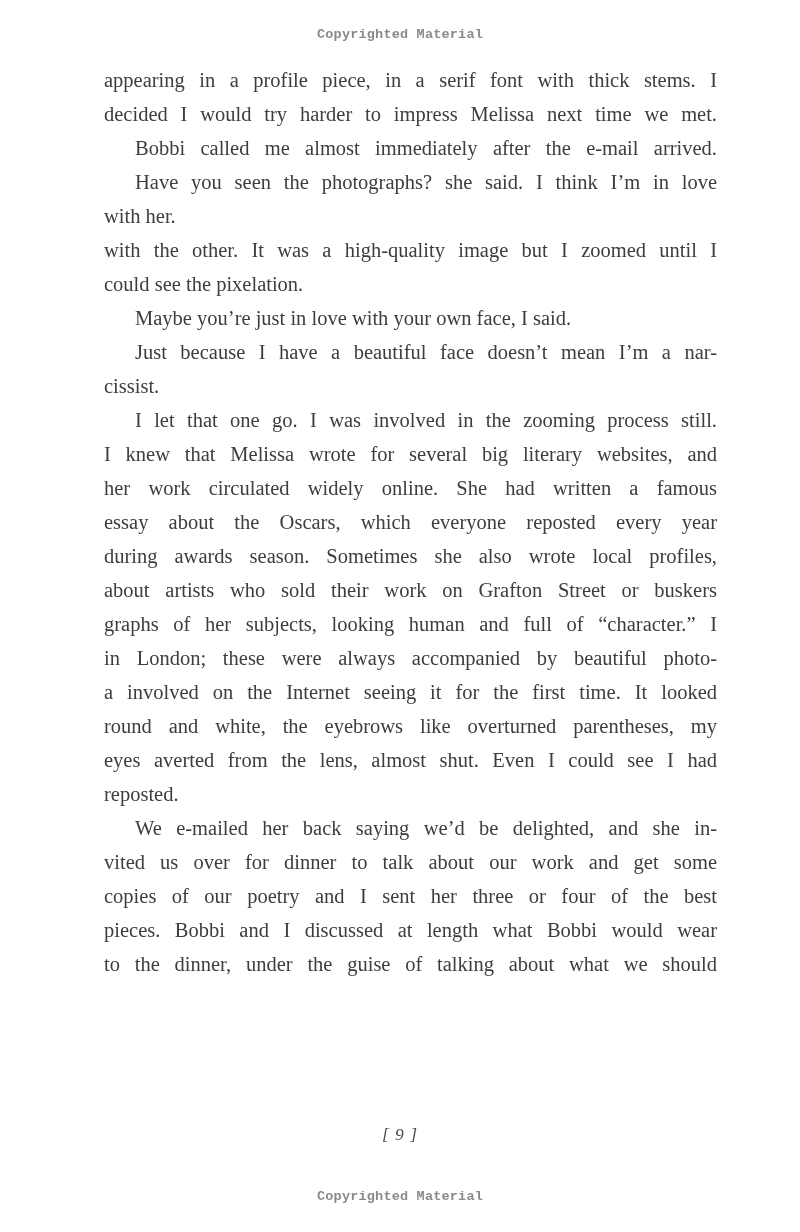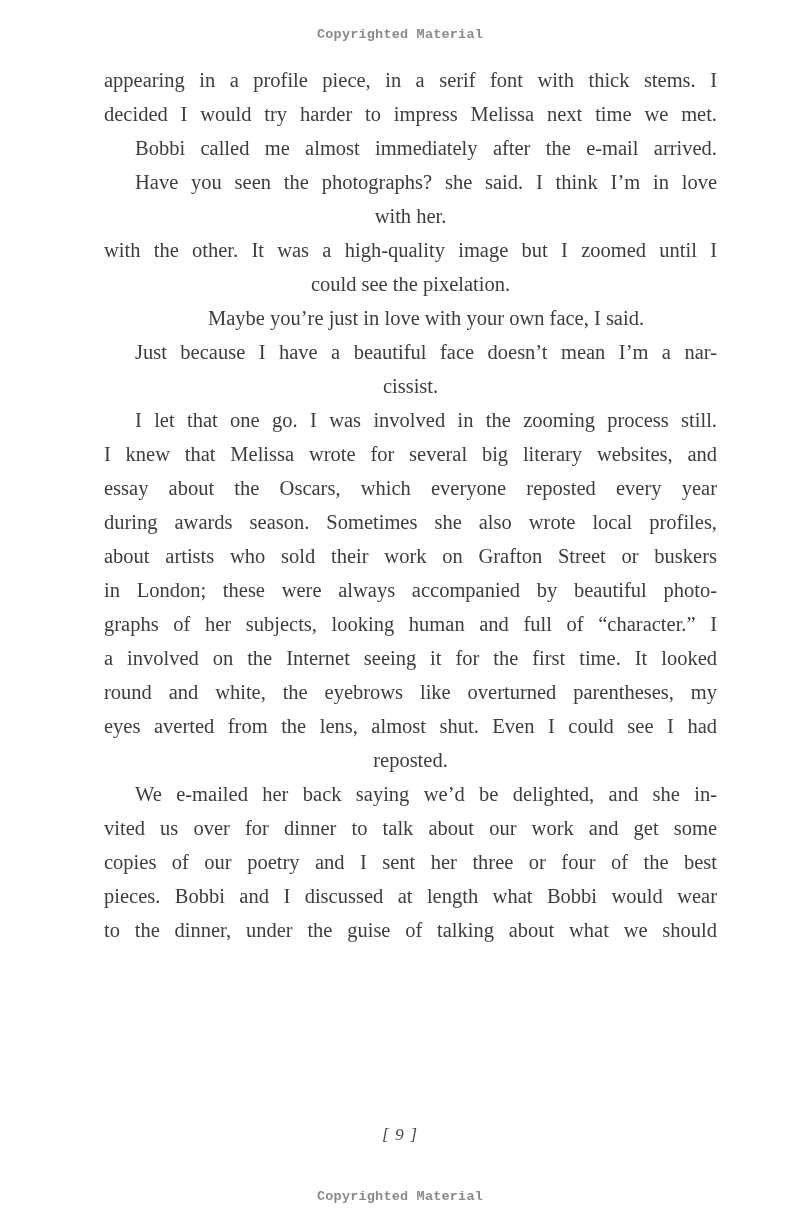--- a/index.html
+++ b/index.html
@@ -31,21 +31,21 @@
     left:104px;top:63px;
     width:613px;
     font-family:"Liberation Serif",serif;
     font-size:20.5px;
     color:var(--text-color);
   }
   .line{
     line-height:34px;
     height:34px;
     white-space:normal;
-    text-align:center;
+    text-align:left;
   }
   .line.justify{
     text-align:justify;
     text-align-last:justify;
   }
   .line.indent{
     text-indent:31px;
   }
   .page-number{
     position:absolute;left:0;top:1124px;width:800px;
@@ -71,25 +71,26 @@
       <div class="line justify indent">Bobbi called me almost immediately after the e-mail arrived.</div>
       <div class="line justify indent">Have you seen the photographs? she said. I think I’m in love</div>
       <div class="line">with her.</div>
       <div class="line justify">with the other. It was a high-quality image but I zoomed until I</div>
       <div class="line">could see the pixelation.</div>
       <div class="line indent">Maybe you’re just in love with your own face, I said.</div>
       <div class="line justify indent">Just because I have a beautiful face doesn’t mean I’m a nar-</div>
       <div class="line">cissist.</div>
       <div class="line justify indent">I let that one go. I was involved in the zooming process still.</div>
       <div class="line justify">I knew that Melissa wrote for several big literary websites, and</div>
+      <div class="line justify">her work circulated widely online. She had written a famous</div>
       <div class="line justify">essay about the Oscars, which everyone reposted every year</div>
       <div class="line justify">during awards season. Sometimes she also wrote local profiles,</div>
       <div class="line justify">about artists who sold their work on Grafton Street or buskers</div>
+      <div class="line justify">graphs of her subjects, looking human and full of “character.” I</div>
       <div class="line justify">in London; these were always accompanied by beautiful photo-</div>
-      <div class="line justify">graphs of her subjects, looking human and full of “character.” I</div>
       <div class="line justify">a involved on the Internet seeing it for the first time. It looked</div>
       <div class="line justify">round and white, the eyebrows like overturned parentheses, my</div>
       <div class="line justify">eyes averted from the lens, almost shut. Even I could see I had</div>
       <div class="line">reposted.</div>
       <div class="line justify indent">We e-mailed her back saying we’d be delighted, and she in-</div>
       <div class="line justify">vited us over for dinner to talk about our work and get some</div>
       <div class="line justify">copies of our poetry and I sent her three or four of the best</div>
       <div class="line justify">pieces. Bobbi and I discussed at length what Bobbi would wear</div>
       <div class="line justify">to the dinner, under the guise of talking about what we should</div>
     </div>

